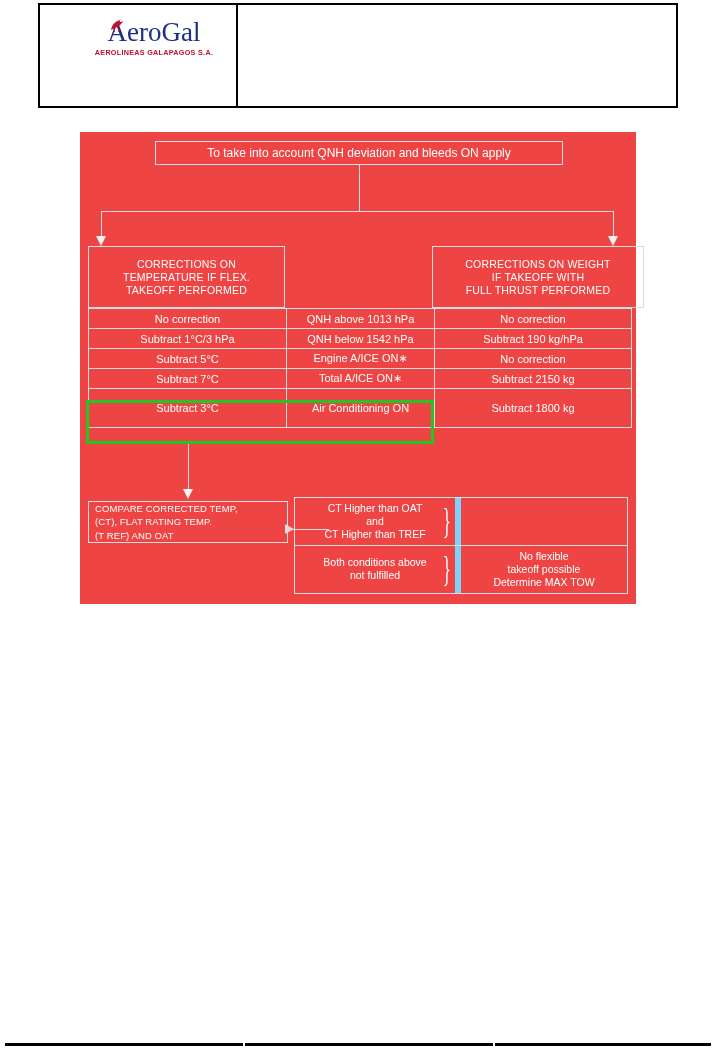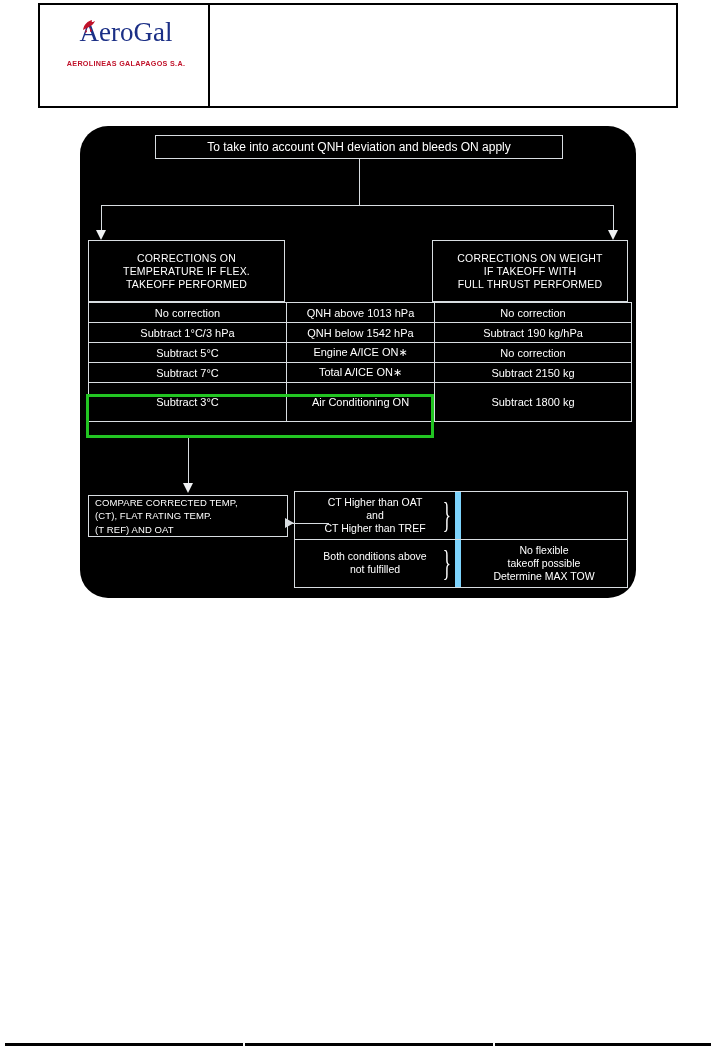--- a/index.html
+++ b/index.html
@@ -18,20 +18,21 @@
   
   .header-table {
     position: absolute;
     left: 38px;
     top: 3px;
     width: 640px;
     height: 105px;
     border: 2px solid #000000;
     box-sizing: border-box;
     display: flex;
+    padding-left: 28px;
   }
   .header-logo-cell {
     width: 170px;
     box-sizing: border-box;
     border-right: 2px solid #000000;
     position: relative;
   }
   .header-text-cell {
     flex: 1;
     box-sizing: border-box;
@@ -63,32 +64,31 @@
     height: 16px;
     pointer-events: none;
   }
   .logo-sub {
     font-family: "Liberation Sans", sans-serif;
     font-size: 7.2px;
     font-weight: bold;
     color: #c0122a;
     letter-spacing: 0.3px;
     white-space: nowrap;
-    margin-top: 12px;
+    margin-top: 1px;
   }
 
   
   .diagram {
     position: absolute;
     left: 80px;
-    top: 126px;
+    top: 132px;
     width: 556px;
     height: 472px;
-    background: #000000;
-    border-radius: 28px;
+    background: #ef4444;
   }
 
   .box {
     position: absolute;
     box-sizing: border-box;
     border: 1px solid #d8dde1;
     color: #ffffff;
     display: flex;
     align-items: center;
     justify-content: center;
@@ -136,21 +136,21 @@
     left: 8px;
     top: 114px;
     width: 197px;
     height: 62px;
     font-size: 10.5px;
     letter-spacing: 0.2px;
   }
   .hdr-right {
     left: 352px;
     top: 114px;
-    width: 196px;
+    width: 212px;
     height: 62px;
     font-size: 10.5px;
     letter-spacing: 0.2px;
   }
 
   
   .data-table {
     position: absolute;
     left: 8px;
     top: 176px;

